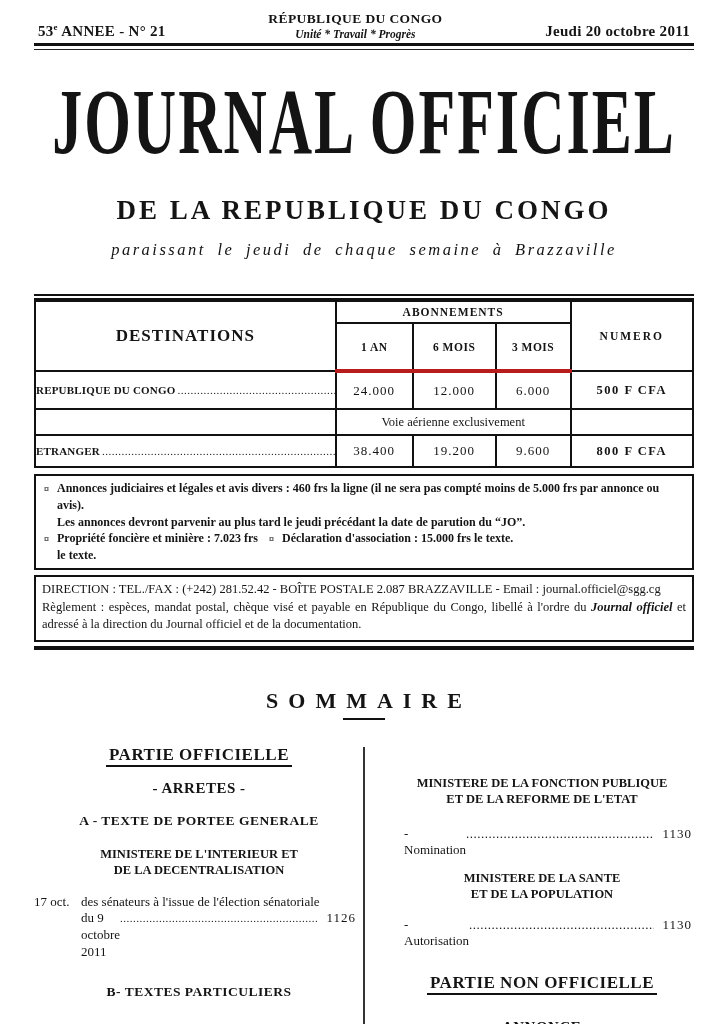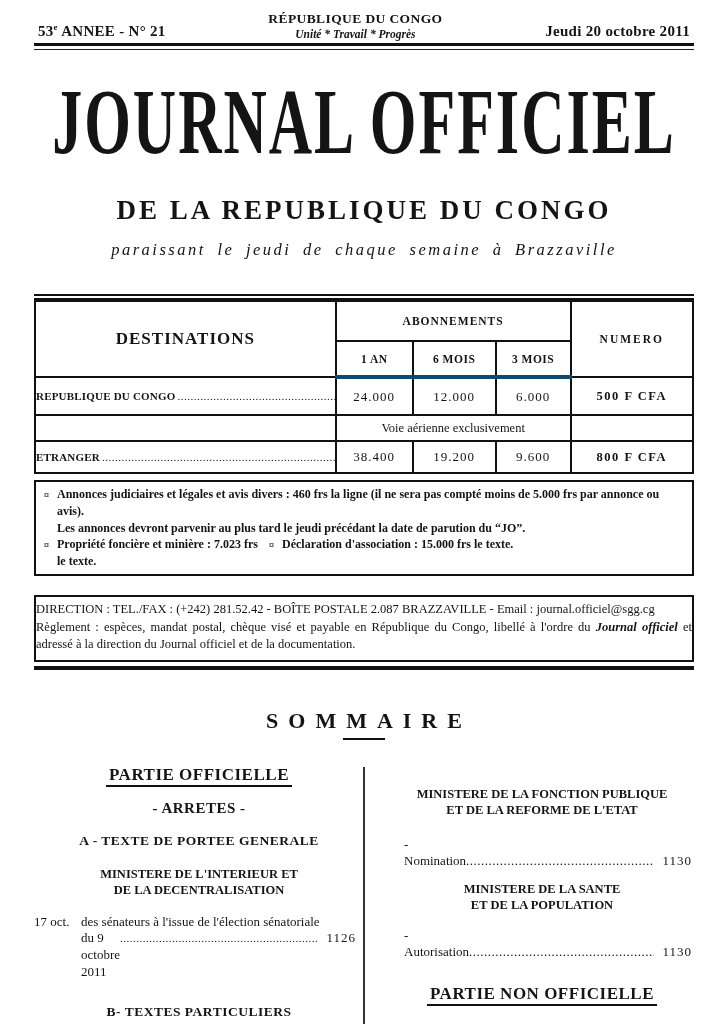--- a/index.html
+++ b/index.html
@@ -35,58 +35,58 @@
     font-size: 16.5px; letter-spacing: 2.5px; word-spacing: 5px; white-space: nowrap;
   }
 
   
   .table-wrap { margin-top: 34px; border-top: 6px double #111; padding-top: 0; }
   table.rates { width: 100%; border-collapse: collapse; table-layout: fixed; }
   table.rates td { border: 2px solid #111; text-align: center; vertical-align: middle; padding: 0; }
   .col-dest { width: 45.7%; } .col-1an { width: 11.7%; } .col-6m { width: 12.6%; }
   .col-3m { width: 11.4%; } .col-num { width: 18.6%; }
   td.h-dest { font-weight: bold; font-size: 17px; letter-spacing: 1px; border-bottom: 4px solid #111; }
-  td.h-abo { font-weight: bold; font-size: 11.5px; letter-spacing: 1px; height: 40px; }
+  td.h-abo { font-weight: bold; font-size: 11.5px; letter-spacing: 1px; height: 22px; }
   td.h-num { font-weight: bold; font-size: 11.5px; letter-spacing: 2px; border-bottom: 4px solid #111; }
-  tr.months td { font-weight: bold; font-size: 11.5px; letter-spacing: .5px; height: 36px; border-bottom: 4px solid #0c4a6e; }
+  tr.months td { font-weight: bold; font-size: 11.5px; letter-spacing: .5px; height: 48px; border-bottom: 4px solid #b91c1c; }
   td.dest-cell { padding: 0 6px 0 8px; height: 38px; }
   .dest-flex { display: flex; align-items: baseline; overflow: hidden; }
   .dest-label { font-weight: bold; font-size: 11px; letter-spacing: .2px; white-space: nowrap; padding-right: 2px; }
   .leader { flex: 1 1 auto; min-width: 0; overflow: hidden; white-space: nowrap; font-size: 11px; letter-spacing: .5px; }
   td.val { font-weight: normal; font-size: 13px; letter-spacing: 1px; }
   td.num-val { font-weight: bold; font-size: 12.5px; letter-spacing: 1.5px; }
   tr.note-row td { height: 26px; }
   td.note-cell { font-size: 12.5px; border-right: none; }
   td.note-spacer { border-left: none; }
   tr.row2 td { height: 32px; }
 
   
   .notice-box { margin-top: 6px; border: 2px solid #111; padding: 4px 8px 5px; font-weight: bold; font-size: 12px; line-height: 1.38; }
   .n-row { display: flex; align-items: baseline; }
   .bullet { flex: 0 0 13px; font-size: 10px; }
   .n-cont { padding-left: 13px; }
   .n-item2 { flex: 0 0 212px; }
-  .direction-box { margin-top: 19px; border: 2px solid #111; padding: 4px 0 6px; font-size: 12.5px; line-height: 1.4; }
+  .direction-box { margin-top: 5px; border: 2px solid #111; padding: 4px 6px 6px; font-size: 12.5px; line-height: 1.4; }
   .dir-l2 { text-align: justify; }
   .jo-em { font-weight: bold; font-style: italic; }
   .rule-thick { margin-top: 4px; border-top: 4px solid #111; }
 
   
   .sommaire-title { margin-top: 38px; text-align: center; font-weight: bold; font-size: 22px; letter-spacing: 10px; padding-left: 10px; }
   .sommaire-underline { width: 42px; height: 0; border-top: 2px solid #111; margin: 4px auto 0; }
   .toc { position: relative; display: flex; margin-top: 25px; min-height: 300px; }
   .toc-divider { position: absolute; left: 49.8%; top: 2px; height: 295px; width: 2px; background: #333; }
   .toc-col { width: 50%; }
   .toc-col.right { padding-left: 26px; padding-top: 14px; }
   .part-title { text-align: center; font-weight: bold; font-size: 17px; letter-spacing: .5px; }
   .part-title .u { border-bottom: 2px solid #111; padding: 0 3px 1px; }
   .sec-label { text-align: center; font-weight: bold; font-size: 15px; letter-spacing: .5px; margin-top: 15px; }
   .sub-label { text-align: center; font-weight: bold; font-size: 13.5px; letter-spacing: .5px; margin-top: 16px; }
   .ministry { text-align: center; font-weight: bold; font-size: 12.5px; line-height: 1.32; margin-top: 17px; }
-  .toc-entry { display: flex; align-items: flex-end; font-size: 13px; margin-top: 15px; padding: 0 2px 0 36px; }
+  .toc-entry { display: flex; align-items: flex-start; font-size: 13px; margin-top: 15px; padding: 0 2px 0 36px; }
   .toc-entry .leader { font-size: 13px; }
   .toc-page { padding-left: 8px; letter-spacing: 1px; }
   .arr-entry { display: flex; font-size: 13px; line-height: 1.28; margin-top: 15px; padding-right: 8px; }
   .arr-date { flex: 0 0 47px; }
   .arr-text { flex: 1; min-width: 0; }
   .arr-line { text-align: justify; }
   .arr-last { display: flex; align-items: baseline; }
   .mt24 { margin-top: 24px; } .mt12 { margin-top: 12px; } .mt14 { margin-top: 14px; } .mt18 { margin-top: 18px; } .mt26 { margin-top: 26px; }
 </style>
 </head>
@@ -204,21 +204,21 @@
             <span class="leader">....................................................................................................................................................</span>
             <span class="toc-page">1126</span>
           </span>
         </span>
       </div>
       <div class="sub-label mt24">B- TEXTES PARTICULIERS</div>
 
     </div>
 
     <div class="toc-col right">
-      <div class="ministry" style="margin-top:7px">
+      <div class="ministry" style="margin-top:16px">
         <div>MINISTERE DE LA FONCTION PUBLIQUE</div>
         <div>ET DE LA REFORME DE L'ETAT</div>
       </div>
       <div class="toc-entry mt18" style="padding-left:14px">
         <span>- Nomination</span>
         <span class="leader">....................................................................................................................................................</span>
         <span class="toc-page">1130</span>
       </div>
       <div class="ministry mt12">
         <div>MINISTERE DE LA SANTE</div>

